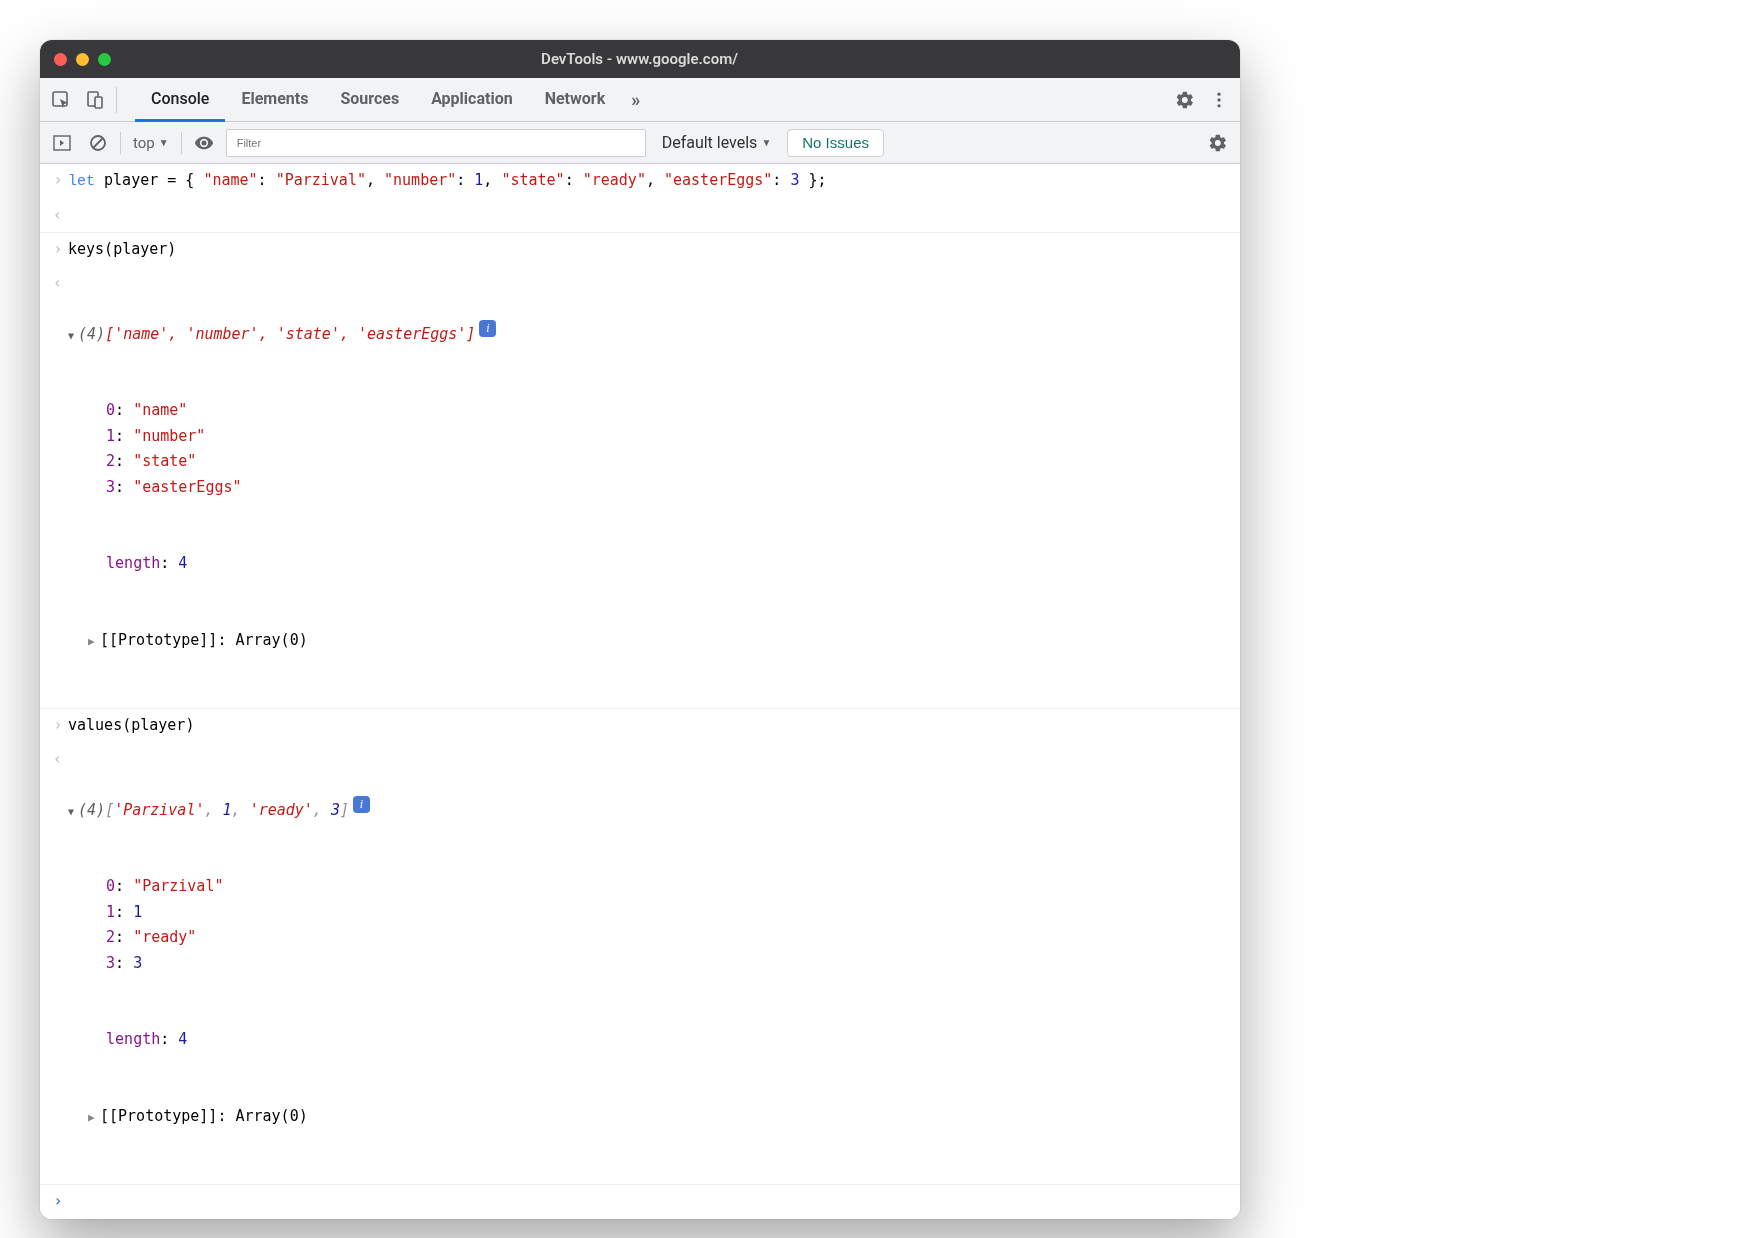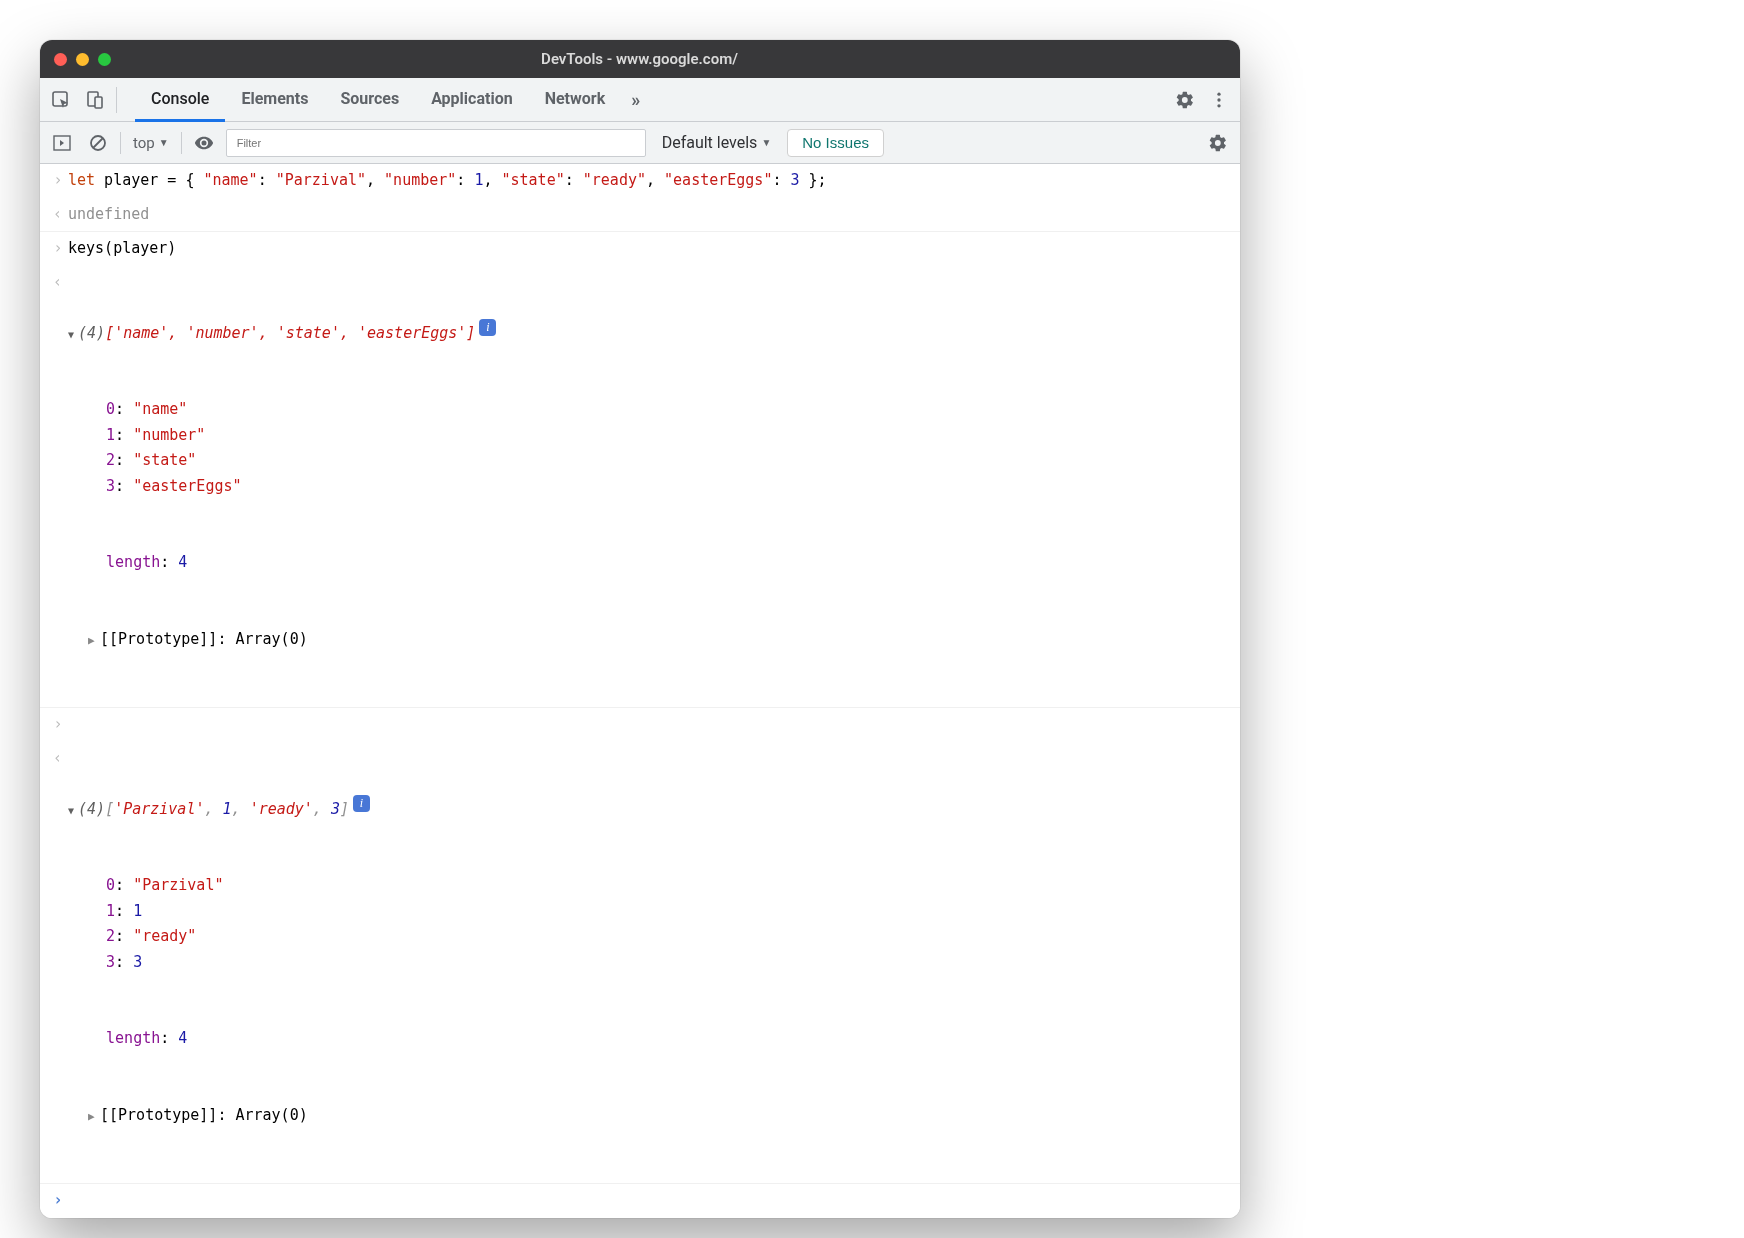--- a/index.html
+++ b/index.html
@@ -59,21 +59,21 @@
     font-family: Menlo, Consolas, monospace;
     font-size: 15px;
     line-height: 1.7;
     background:#fff;
   }
   .row { display:flex; border-bottom:1px solid #f0f0f0; padding: 4px 12px 4px 8px;}
   .row.no-border{border-bottom:none;}
   .gutter { width:20px; flex-shrink:0; text-align:center; color:#bbb; user-select:none;}
   .content { flex:1; white-space:pre-wrap; }
   
-  .kw { color:#c2410c; }
+  .kw { color:#3b82f6;font-family:Liberation Mono, monospace; }
   .str { color:#c41a16; }
   .num { color:#1a1aa6; }
   .prop { color:#881391; }
   .muted { color:#919191; }
   .summary-count { color:#5f5f5f; font-style:italic;}
   .summary-arr { font-style: italic; }
   
   .tree-line { padding-left: 20px; }
   .tree-row { display:flex; }
   
@@ -182,21 +182,20 @@
 
   <div class="console-body">
 
     <div class="row no-border">
       <div class="gutter">›</div>
       <div class="content"><span class="kw">let</span><span> player = { </span><span id="kv-line"><span class="str">"name"</span>: <span class="str">"Parzival"</span>, <span class="str">"number"</span>: <span class="num">1</span>, <span class="str">"state"</span>: <span class="str">"ready"</span>, <span class="str">"easterEggs"</span>: <span class="num">3</span></span><span> };</span></div>
     </div>
 
     <div class="row">
       <div class="gutter"><span class="ret">›</span></div>
-      <div class="content muted">undefined</div>
     </div>
 
     <div class="row no-border">
       <div class="gutter">›</div>
       <div class="content">keys(player)</div>
     </div>
     <div class="row">
       <div class="gutter"><span class="ret">›</span></div>
       <div class="content">
         <div class="tree-row">
@@ -204,20 +203,21 @@
           <span class="info-badge">i</span>
         </div>
         <div id="arr1-items"><div class="tree-line">  <span class="prop">0</span>: <span class="str">"name"</span></div><div class="tree-line">  <span class="prop">1</span>: <span class="str">"number"</span></div><div class="tree-line">  <span class="prop">2</span>: <span class="str">"state"</span></div><div class="tree-line">  <span class="prop">3</span>: <span class="str">"easterEggs"</span></div></div>
         <div class="tree-line">  <span class="prop">length</span>: <span class="num">4</span></div>
         <div class="tree-line"><span class="caret-right">▶</span><span>[[Prototype]]</span>: <span>Array(0)</span></div>
       </div>
     </div>
 
     <div class="row no-border">
       <div class="gutter">›</div>
+      <div class="content">values(player)</div>
     </div>
     <div class="row">
       <div class="gutter"><span class="ret">›</span></div>
       <div class="content">
         <div class="tree-row">
           <span class="caret-down"></span><span class="summary-count">(4)</span> <span class="summary-arr"><span class="muted">[</span><span id="arr2-summary"><span class="str">'Parzival'</span><span class="muted">, </span><span class="num">1</span><span class="muted">, </span><span class="str">'ready'</span><span class="muted">, </span><span class="num">3</span></span><span class="muted">]</span></span>
           <span class="info-badge">i</span>
         </div>
         <div id="arr2-items"><div class="tree-line">  <span class="prop">0</span>: <span class="str">"Parzival"</span></div><div class="tree-line">  <span class="prop">1</span>: <span class="num">1</span></div><div class="tree-line">  <span class="prop">2</span>: <span class="str">"ready"</span></div><div class="tree-line">  <span class="prop">3</span>: <span class="num">3</span></div></div>
         <div class="tree-line">  <span class="prop">length</span>: <span class="num">4</span></div>

